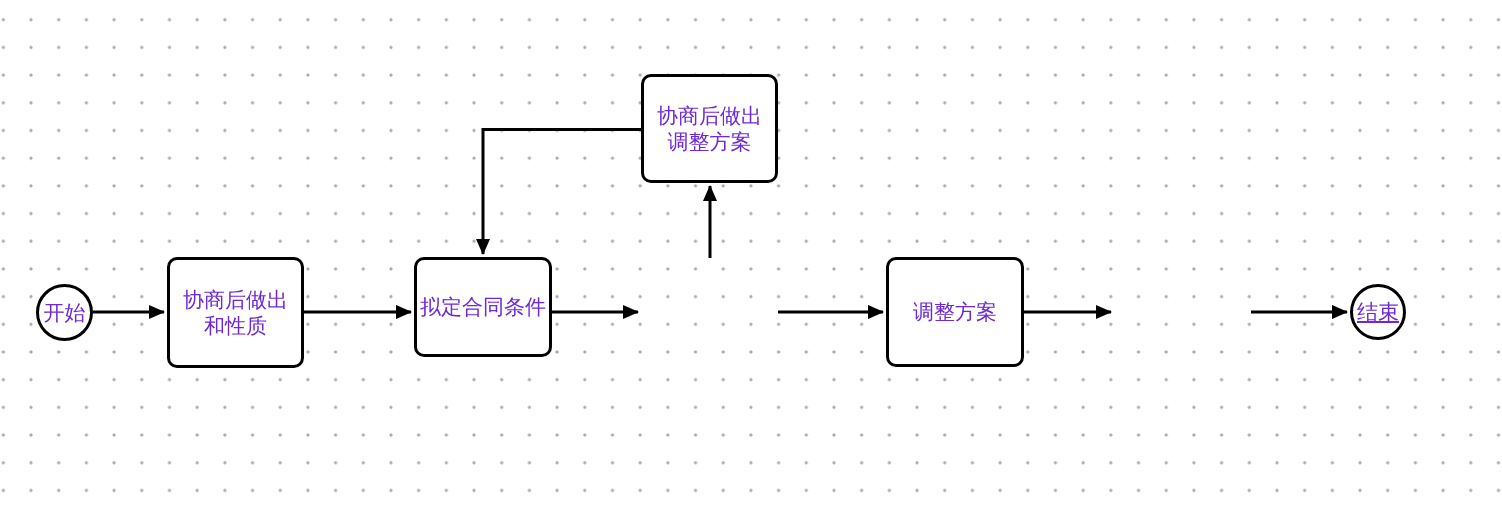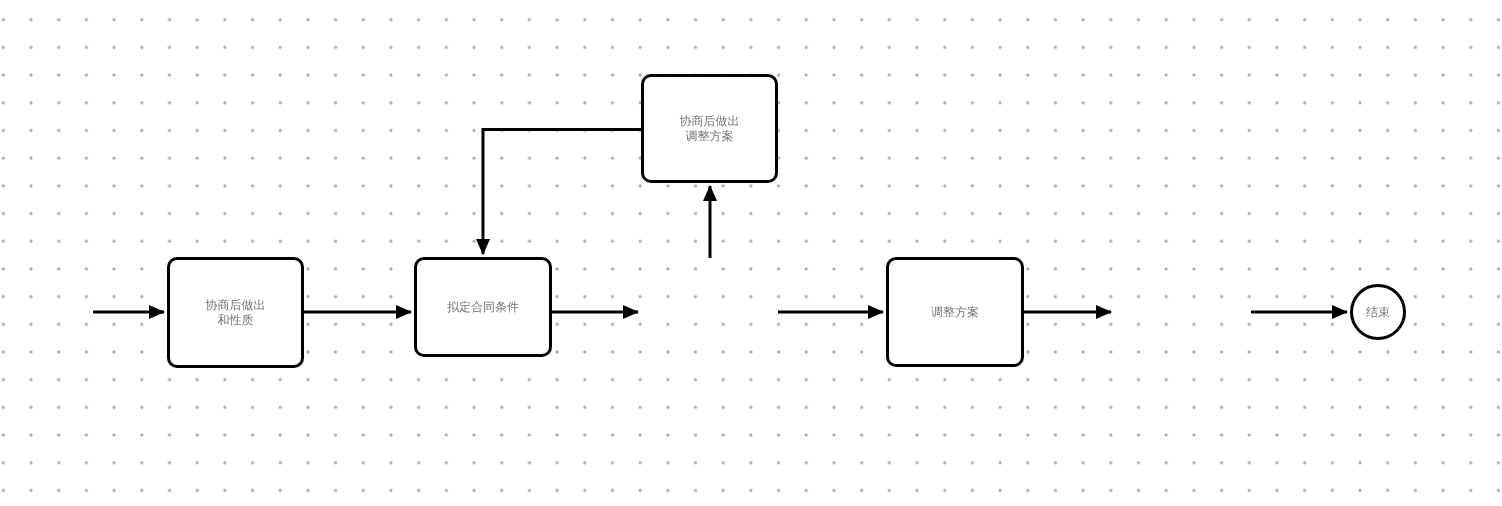--- a/index.html
+++ b/index.html
@@ -31,22 +31,22 @@
     fill: none;
   }
   .node {
     position: absolute;
     box-sizing: border-box;
     border: 3px solid #000000;
     background: #ffffff;
     display: flex;
     align-items: center;
     justify-content: center;
-    color: #737373;
-    font-size: 12px;
+    color: #6d28d9;
+    font-size: 21px;
     line-height: 1.22;
     text-align: center;
   }
   .process { border-radius: 10px; }
   .terminal { border-radius: 50%; }
   .node .label { white-space: pre-line; }
 </style>
 </head>
 <body>
 
@@ -61,20 +61,23 @@
     <line x1="93" y1="312" x2="164" y2="312" marker-end="url(#arrow)"></line>
     <line x1="303" y1="312" x2="411" y2="312" marker-end="url(#arrow)"></line>
     <line x1="551" y1="312" x2="638" y2="312" marker-end="url(#arrow)"></line>
     <line x1="778" y1="312" x2="883" y2="312" marker-end="url(#arrow)"></line>
     <line x1="1023" y1="312" x2="1111" y2="312" marker-end="url(#arrow)"></line>
     <line x1="1251" y1="312" x2="1347" y2="312" marker-end="url(#arrow)"></line>
     <line x1="710" y1="258" x2="710" y2="186" marker-end="url(#arrow)"></line>
     <polyline points="641,129.5 483,129.5 483,254" marker-end="url(#arrow)"></polyline>
   </svg>
 
+  <div class="node terminal" style="left:36px; top:284px; width:57px; height:57px;">
+    <span class="label">开始</span>
+  </div>
 
   <div class="node process" style="left:167px; top:257px; width:137px; height:111px;">
     <span class="label">协商后做出
 和性质</span>
   </div>
 
   <div class="node process" style="left:414px; top:257px; width:138px; height:100px;">
     <span class="label">拟定合同条件</span>
   </div>
 
@@ -82,17 +85,17 @@
   <div class="node process" style="left:641px; top:74px; width:137px; height:109px;">
     <span class="label">协商后做出
 调整方案</span>
   </div>
 
   <div class="node process" style="left:886px; top:257px; width:138px; height:110px;">
     <span class="label">调整方案</span>
   </div>
 
 
-  <div class="node terminal" style="left:1350px; top:284px; width:56px; height:56px;">
+  <div class="node terminal" style="left:1350px; top:284px; width:56px; height:56px;text-decoration:underline;">
     <span class="label">结束</span>
   </div>
 
 </div>
 
 </body></html>

